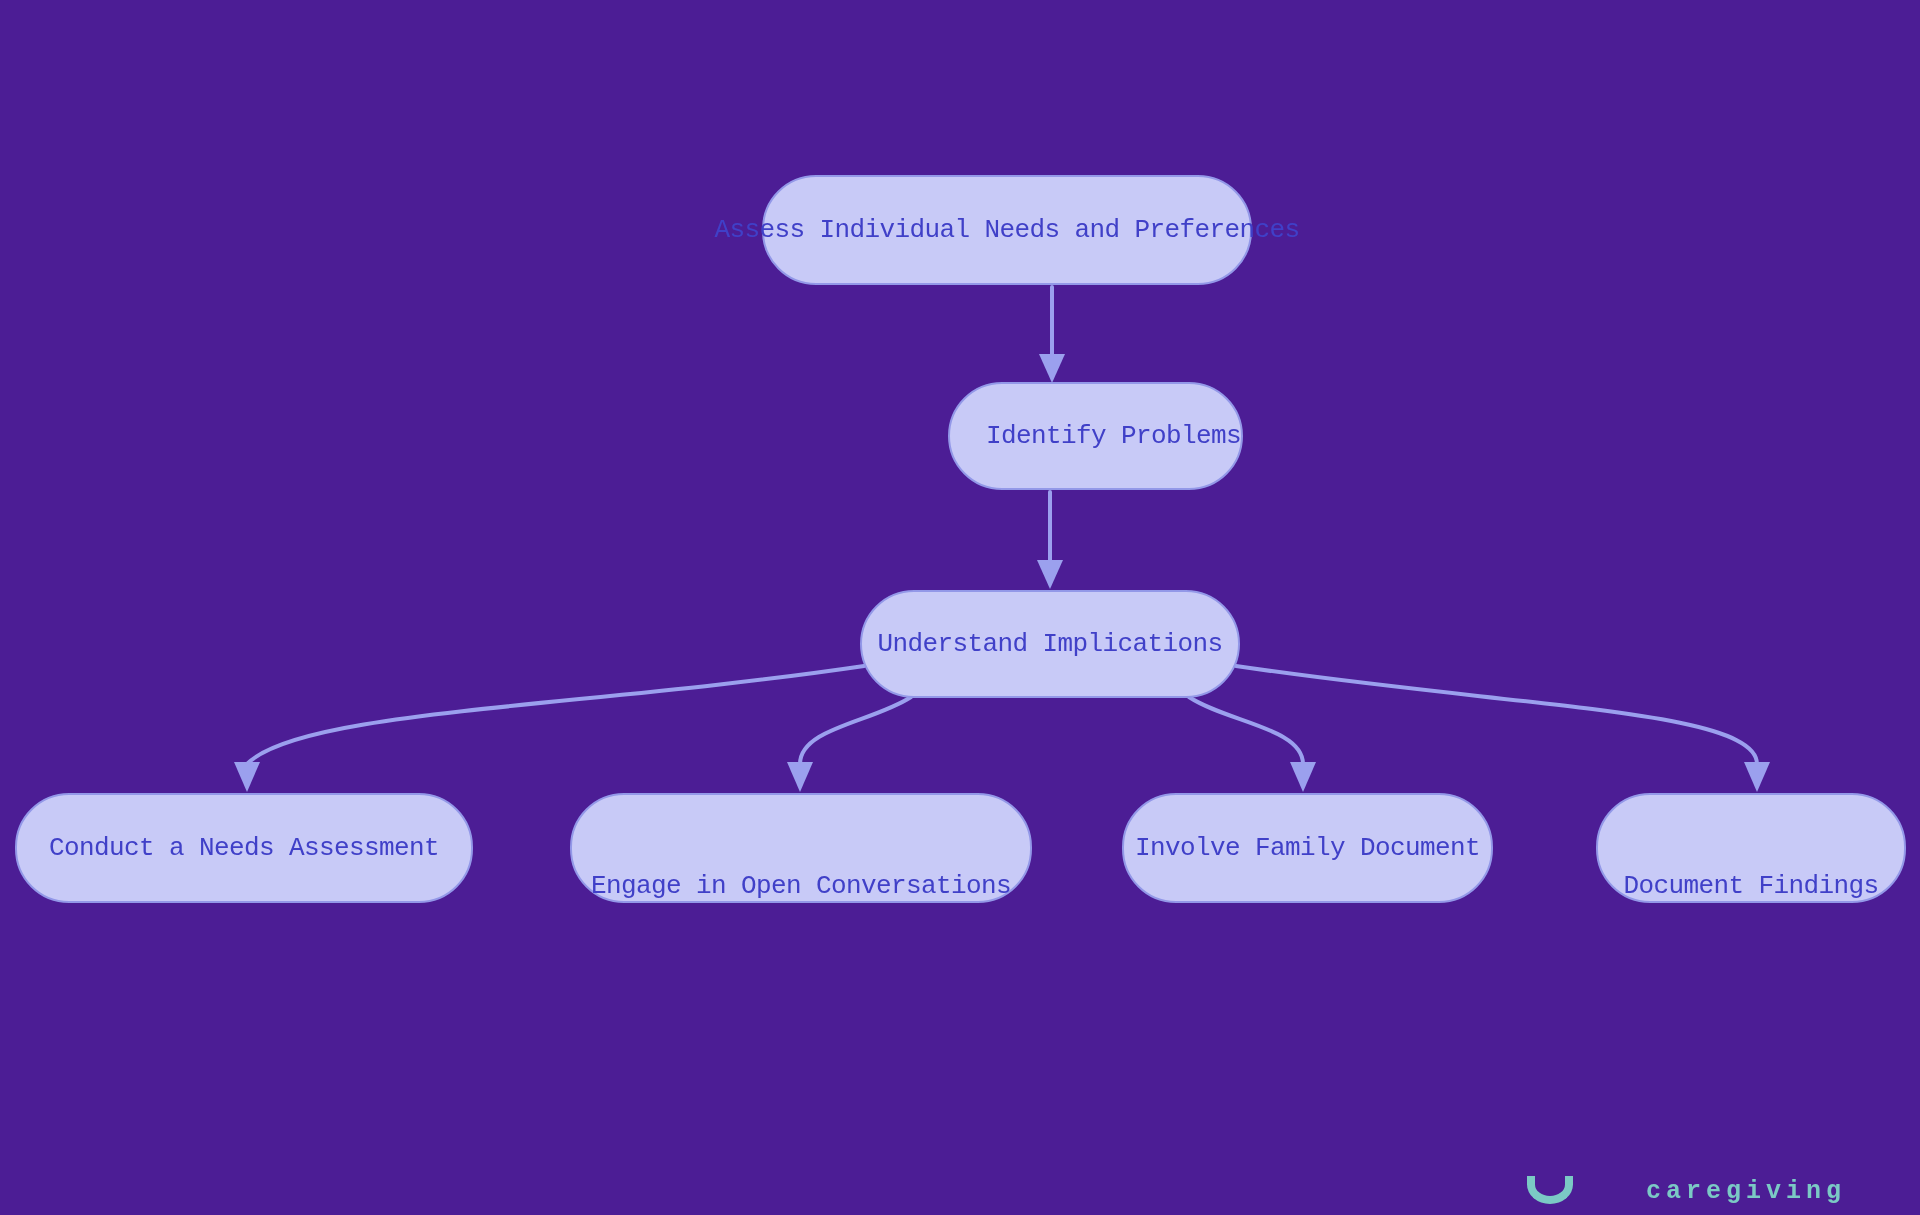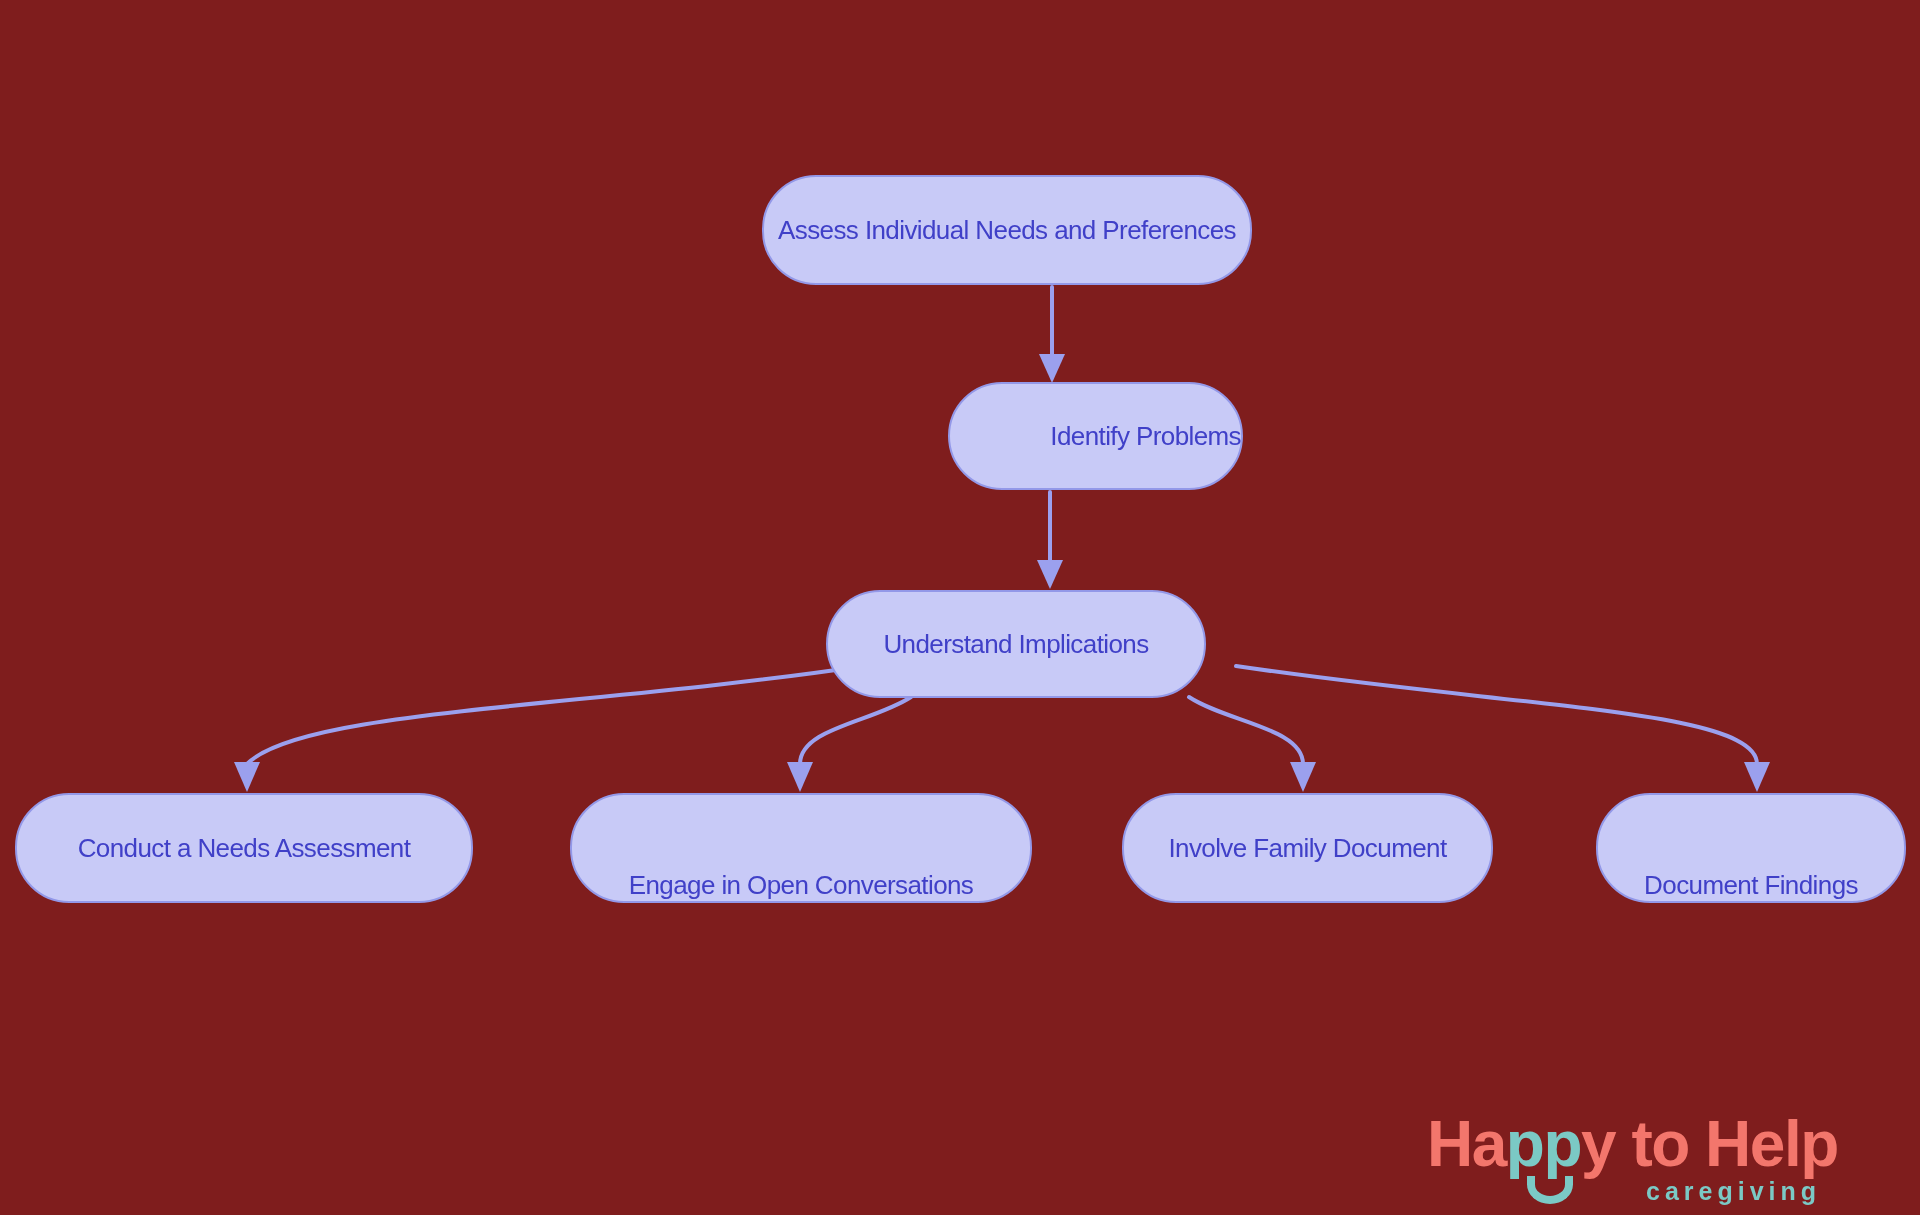--- a/index.html
+++ b/index.html
@@ -1,22 +1,22 @@
 <!DOCTYPE html>
 <html style="--node-fill: #c8caf7; --node-border: #9398e8; --edge-color: #9ba0ee; --label-color: #4040c8; --coral: #f3766c; --teal: #7bc9c5;"><head>
 <meta charset="utf-8">
 <style>
   html, body { margin: 0; padding: 0; background: #ffffff; }
   #canvas {
     position: relative;
     width: 1920px;
     height: 1215px;
-    background: #7f1d1d;
+    background: #4c1d95;
     overflow: hidden;
-    font-family: Liberation Sans, sans-serif;
+    font-family: Liberation Mono, monospace;
   }
   #edge-layer {
     position: absolute;
     left: 0; top: 0;
     width: 1920px; height: 1215px;
   }
   .edge-line {
     fill: none;
     stroke: var(--edge-color);
     stroke-width: 4px;
@@ -103,36 +103,35 @@
       <path d="M 1744 762 L 1770 762 L 1757 792 Z" class="edge-arrow"></path>
     </svg>
 
   <div id="node-layer">
       <div class="node" style="left: 762px; top: 175px; width: 490px; height: 110px;">
         <span>Assess Individual Needs and Preferences</span>
       </div>
       <div class="node" style="left: 948px; top: 382px; width: 295px; height: 108px; justify-content: flex-end;">
         <span>Identify Problems</span>
       </div>
-      <div class="node" style="left: 826px; top: 590px; width: 380px; height: 108px;">
+      <div class="node" style="left: 860px; top: 590px; width: 380px; height: 108px;">
         <span>Understand Implications</span>
       </div>
       <div class="node" style="left: 15px; top: 793px; width: 458px; height: 110px;">
         <span>Conduct a Needs Assessment</span>
       </div>
       <div class="node" style="left: 570px; top: 793px; width: 462px; height: 110px; align-items: flex-end;">
         <span>Engage in Open Conversations</span>
       </div>
       <div class="node" style="left: 1122px; top: 793px; width: 371px; height: 110px;">
         <span>Involve Family Document</span>
       </div>
       <div class="node" style="left: 1596px; top: 793px; width: 310px; height: 110px; align-items: flex-end;">
         <span>Document Findings</span>
       </div>
     </div>
 
   <div class="logo">
-    <div class="logo-word"><span class="coral">Ha</span><span class="teal">pp</span><span class="coral">y to Help</span></div>
     <div class="logo-smile"></div>
     <div class="logo-tagline teal">caregiving</div>
   </div>
 
 </div>
 
 </body></html>

